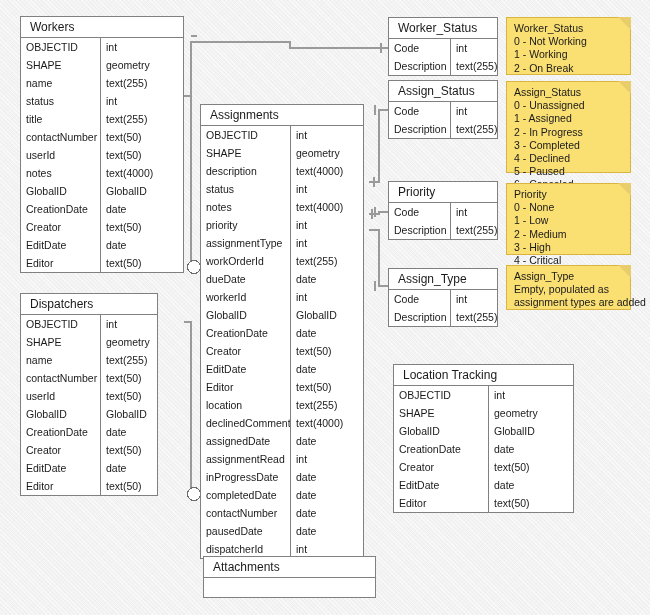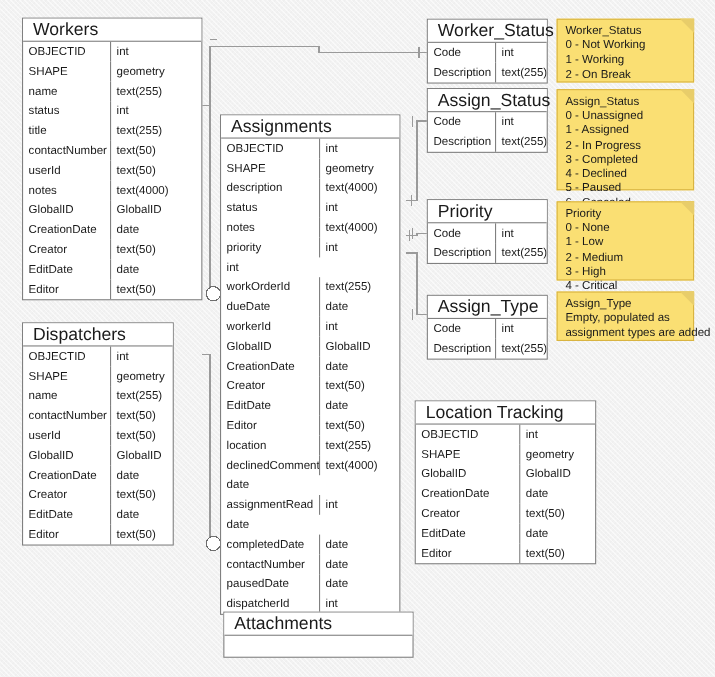--- a/index.html
+++ b/index.html
@@ -23,21 +23,21 @@
     position: absolute;
     background: #ffffff;
     border: 1px solid #808080;
     box-sizing: border-box;
     z-index: 5;
   }
   .entity-title {
     height: 21px;
     line-height: 21px;
     padding-left: 9px;
-    font-size: 16px;
+    font-size: 12px;
     color: #1a1a1a;
     border-bottom: 1px solid #808080;
     background: #ffffff;
     box-sizing: border-box;
     white-space: nowrap;
   }
   .rows { display: block; }
   .row {
     display: flex;
     height: 18px;
@@ -265,20 +265,21 @@
       </div>
     <div class="row">
         <span class="fname">notes</span>
         <span class="ftype">text(4000)</span>
       </div>
     <div class="row">
         <span class="fname">priority</span>
         <span class="ftype">int</span>
       </div>
     <div class="row">
+        <span class="fname">assignmentType</span>
         <span class="ftype">int</span>
       </div>
     <div class="row">
         <span class="fname">workOrderId</span>
         <span class="ftype">text(255)</span>
       </div>
     <div class="row">
         <span class="fname">dueDate</span>
         <span class="ftype">date</span>
       </div>
@@ -308,27 +309,29 @@
       </div>
     <div class="row">
         <span class="fname">location</span>
         <span class="ftype">text(255)</span>
       </div>
     <div class="row">
         <span class="fname">declinedComment</span>
         <span class="ftype">text(4000)</span>
       </div>
     <div class="row">
+        <span class="fname">assignedDate</span>
         <span class="ftype">date</span>
       </div>
     <div class="row">
         <span class="fname">assignmentRead</span>
         <span class="ftype">int</span>
       </div>
     <div class="row">
+        <span class="fname">inProgressDate</span>
         <span class="ftype">date</span>
       </div>
     <div class="row">
         <span class="fname">completedDate</span>
         <span class="ftype">date</span>
       </div>
     <div class="row">
         <span class="fname">contactNumber</span>
         <span class="ftype">date</span>
       </div>
@@ -392,21 +395,21 @@
         <span class="fname">Code</span>
         <span class="ftype">int</span>
       </div>
     <div class="row">
         <span class="fname">Description</span>
         <span class="ftype">text(255)</span>
       </div>
   </div>
 </div>
 
-<div class="entity split-95" style="left:377px; top:364px; width:165px;">
+<div class="entity split-95" style="left:393px; top:364px; width:181px;">
   <div class="entity-title">Location Tracking</div>
   <div class="rows">
     <div class="row">
         <span class="fname">OBJECTID</span>
         <span class="ftype">int</span>
       </div>
     <div class="row">
         <span class="fname">SHAPE</span>
         <span class="ftype">geometry</span>
       </div>

